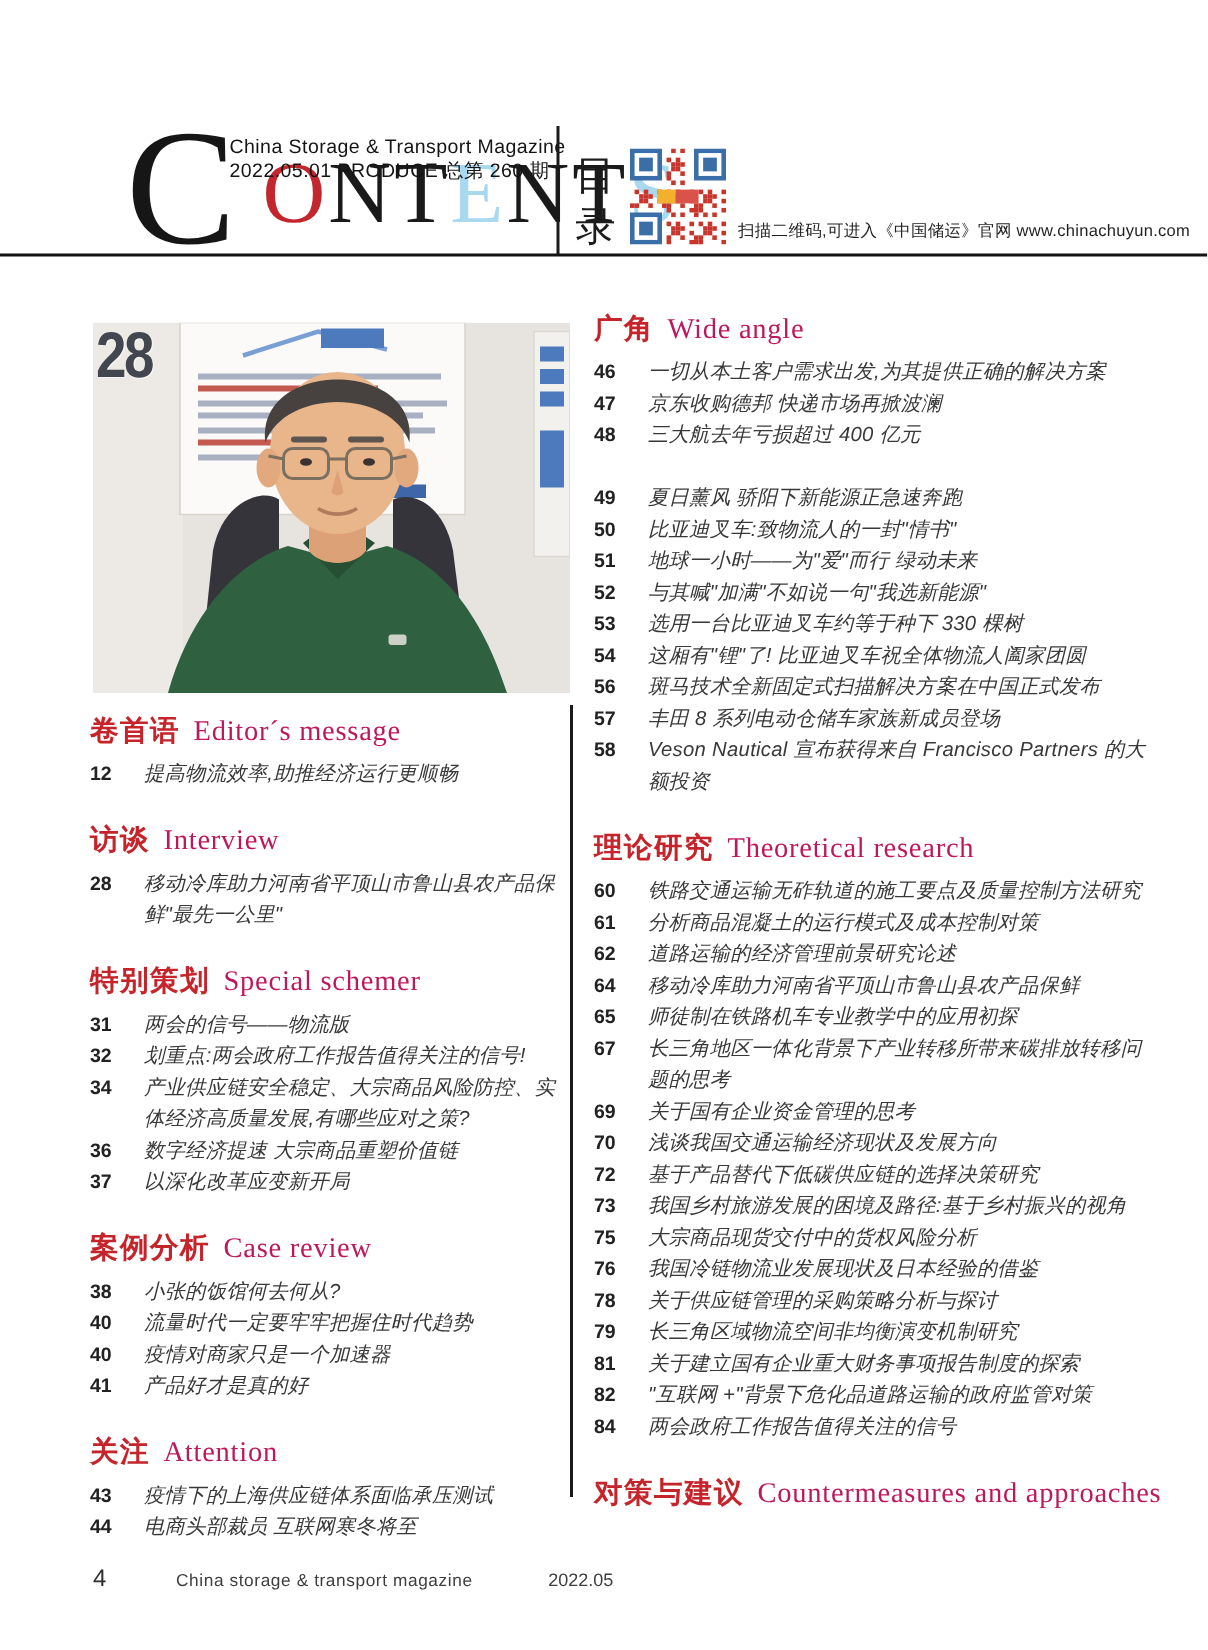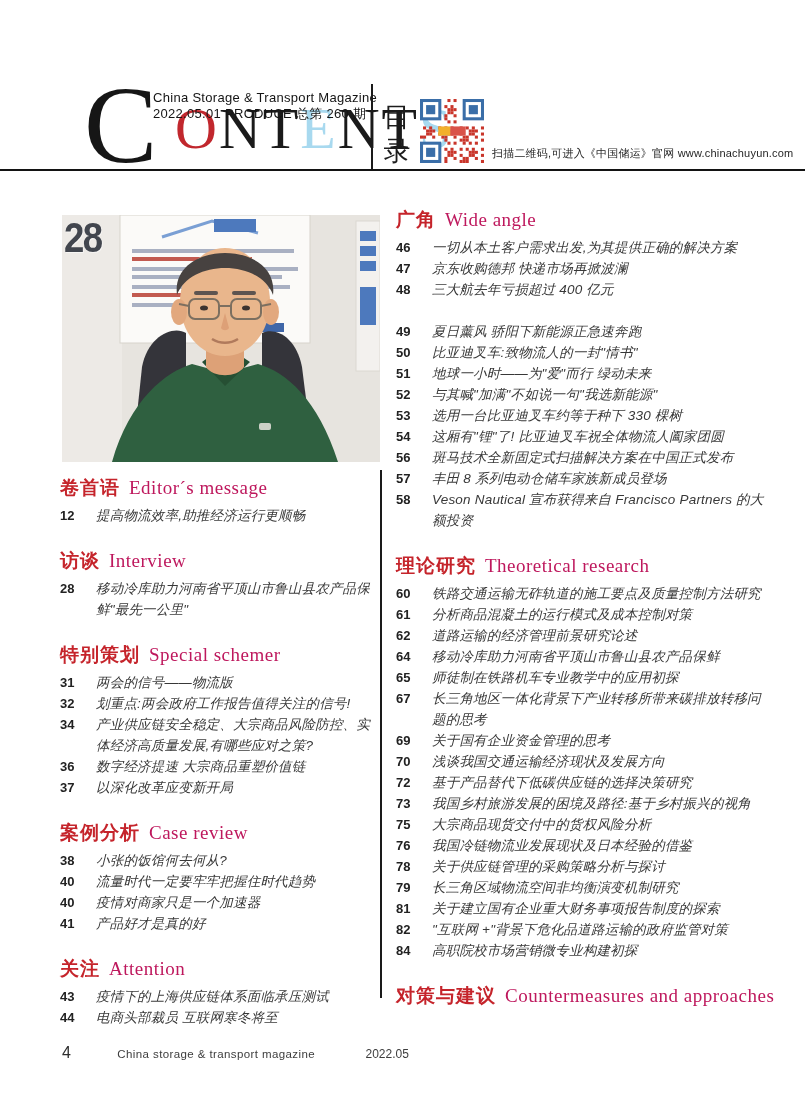--- a/index.html
+++ b/index.html
@@ -491,21 +491,21 @@
     <span class="entry-text">关于建立国有企业重大财务事项报告制度的探索</span>
   </li>
 
   <li class="toc-item">
     <span class="pg-num">82</span>
     <span class="entry-text">"互联网 +"背景下危化品道路运输的政府监管对策</span>
   </li>
 
   <li class="toc-item">
     <span class="pg-num">84</span>
-    <span class="entry-text">高职院校市场营销微专业构建初探</span>
+    <span class="entry-text">两会政府工作报告值得关注的信号</span>
   </li>
 </ul>
   </section>
 
   <section class="toc-section">
     <h2 class="sec-title">
       <span class="zh">对策与建议</span><span class="en">Countermeasures and approaches</span>
     </h2>
     <ul class="sec-items"></ul>
   </section>

